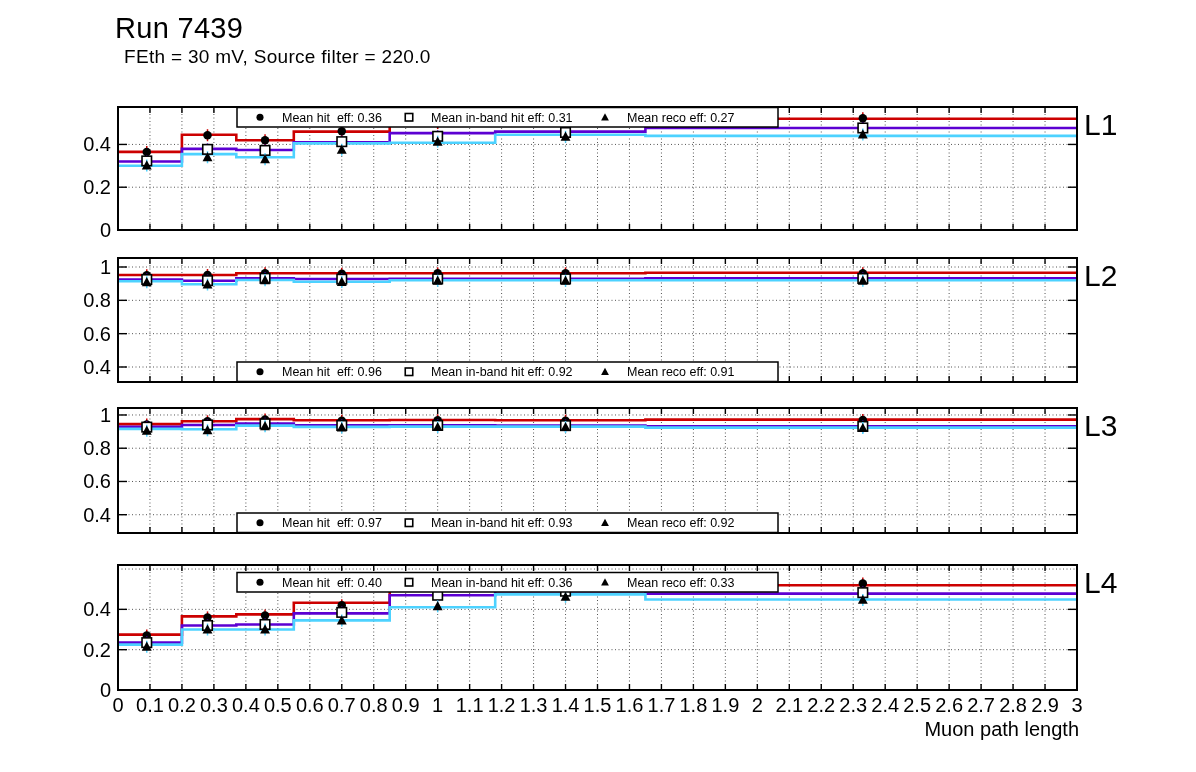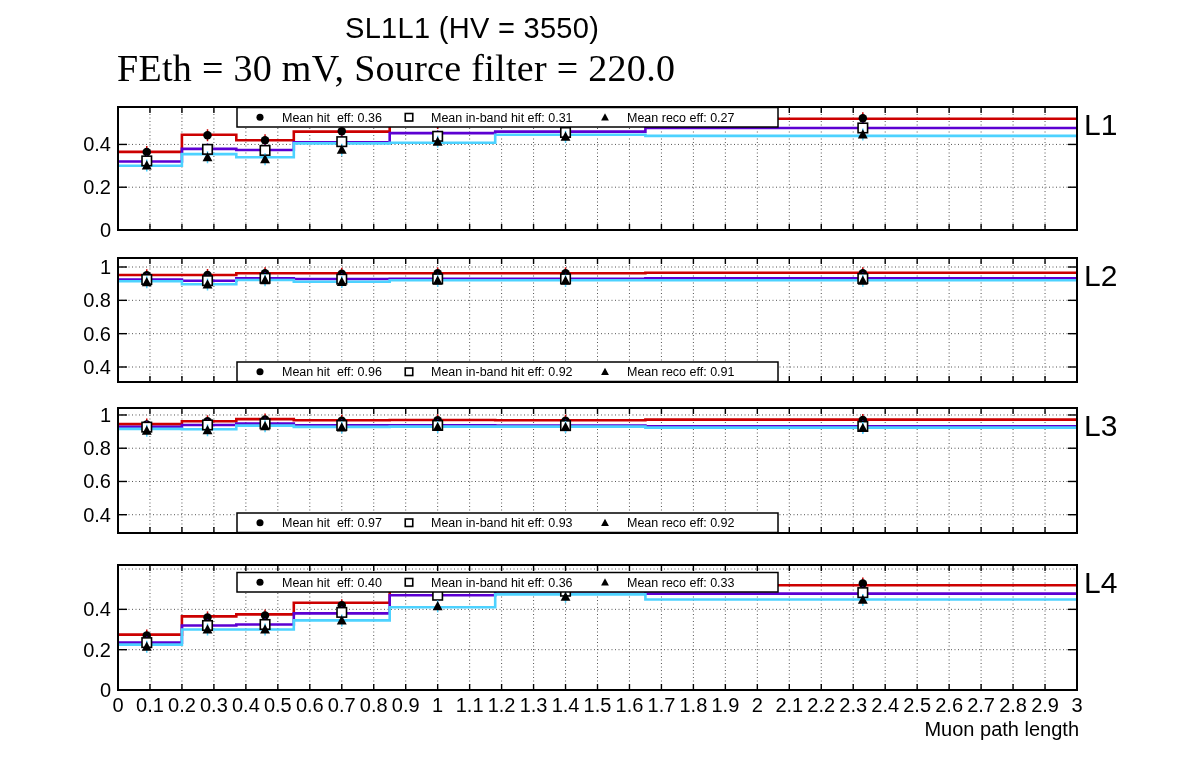--- a/index.html
+++ b/index.html
@@ -1,36 +1,36 @@
 <!DOCTYPE html>
 <html><head>
 <meta charset="utf-8">
 <style>
   html,body{margin:0;padding:0;background:#fff;}
   .page{position:relative;width:1196px;height:772px;background:#ffffff;
         font-family:"Liberation Sans",sans-serif;overflow:hidden;color:#000;}
   .title-run{position:absolute;top:12px;left:115px;font-size:29px;letter-spacing:.3px;}
   .title-chamber{position:absolute;top:12px;left:345px;font-size:29px;letter-spacing:.3px;}
-  .title-sub{position:absolute;top:46px;left:117px;font-size:38px;letter-spacing:.3px;font-family:Liberation Serif, serif;}
+  .title-sub{position:absolute;top:46px;left:124px;font-size:19px;letter-spacing:.3px;}
   .x-title{position:absolute;top:718px;right:117px;font-size:20px;}
   svg{position:absolute;top:0;left:0;}
   .grid{stroke:#555;stroke-width:1;stroke-dasharray:1 2.5;fill:none;}
   .frame{fill:none;stroke:#000;stroke-width:2;}
   .tick{stroke:#000;stroke-width:1.4;}
   .ylab{font:20px "Liberation Sans",sans-serif;fill:#000;}
   .xlab{font:20px "Liberation Sans",sans-serif;fill:#000;}
   .plab{font:30px "Liberation Sans",sans-serif;fill:#000;}
   .legtxt{font:12.5px "Liberation Sans",sans-serif;fill:#000;white-space:pre;}
   .series{fill:none;stroke-width:2.6;}
 </style>
 </head>
 <body>
 
 <div class="page">
-  <span class="title-chamber">SL1L1 (HV = 3550)</span>
+  <span class="title-run">Run 7439</span>
   <span class="title-sub">FEth = 30 mV, Source filter = 220.0</span>
   <svg id="plot" width="1196" height="772">
       <g>
         <line x1="149.96666666666667" y1="107" x2="149.96666666666667" y2="230" class="grid"></line>
         <line x1="181.93333333333334" y1="107" x2="181.93333333333334" y2="230" class="grid"></line>
         <line x1="213.89999999999998" y1="107" x2="213.89999999999998" y2="230" class="grid"></line>
         <line x1="245.86666666666667" y1="107" x2="245.86666666666667" y2="230" class="grid"></line>
         <line x1="277.8333333333333" y1="107" x2="277.8333333333333" y2="230" class="grid"></line>
         <line x1="309.79999999999995" y1="107" x2="309.79999999999995" y2="230" class="grid"></line>
         <line x1="341.76666666666665" y1="107" x2="341.76666666666665" y2="230" class="grid"></line>

